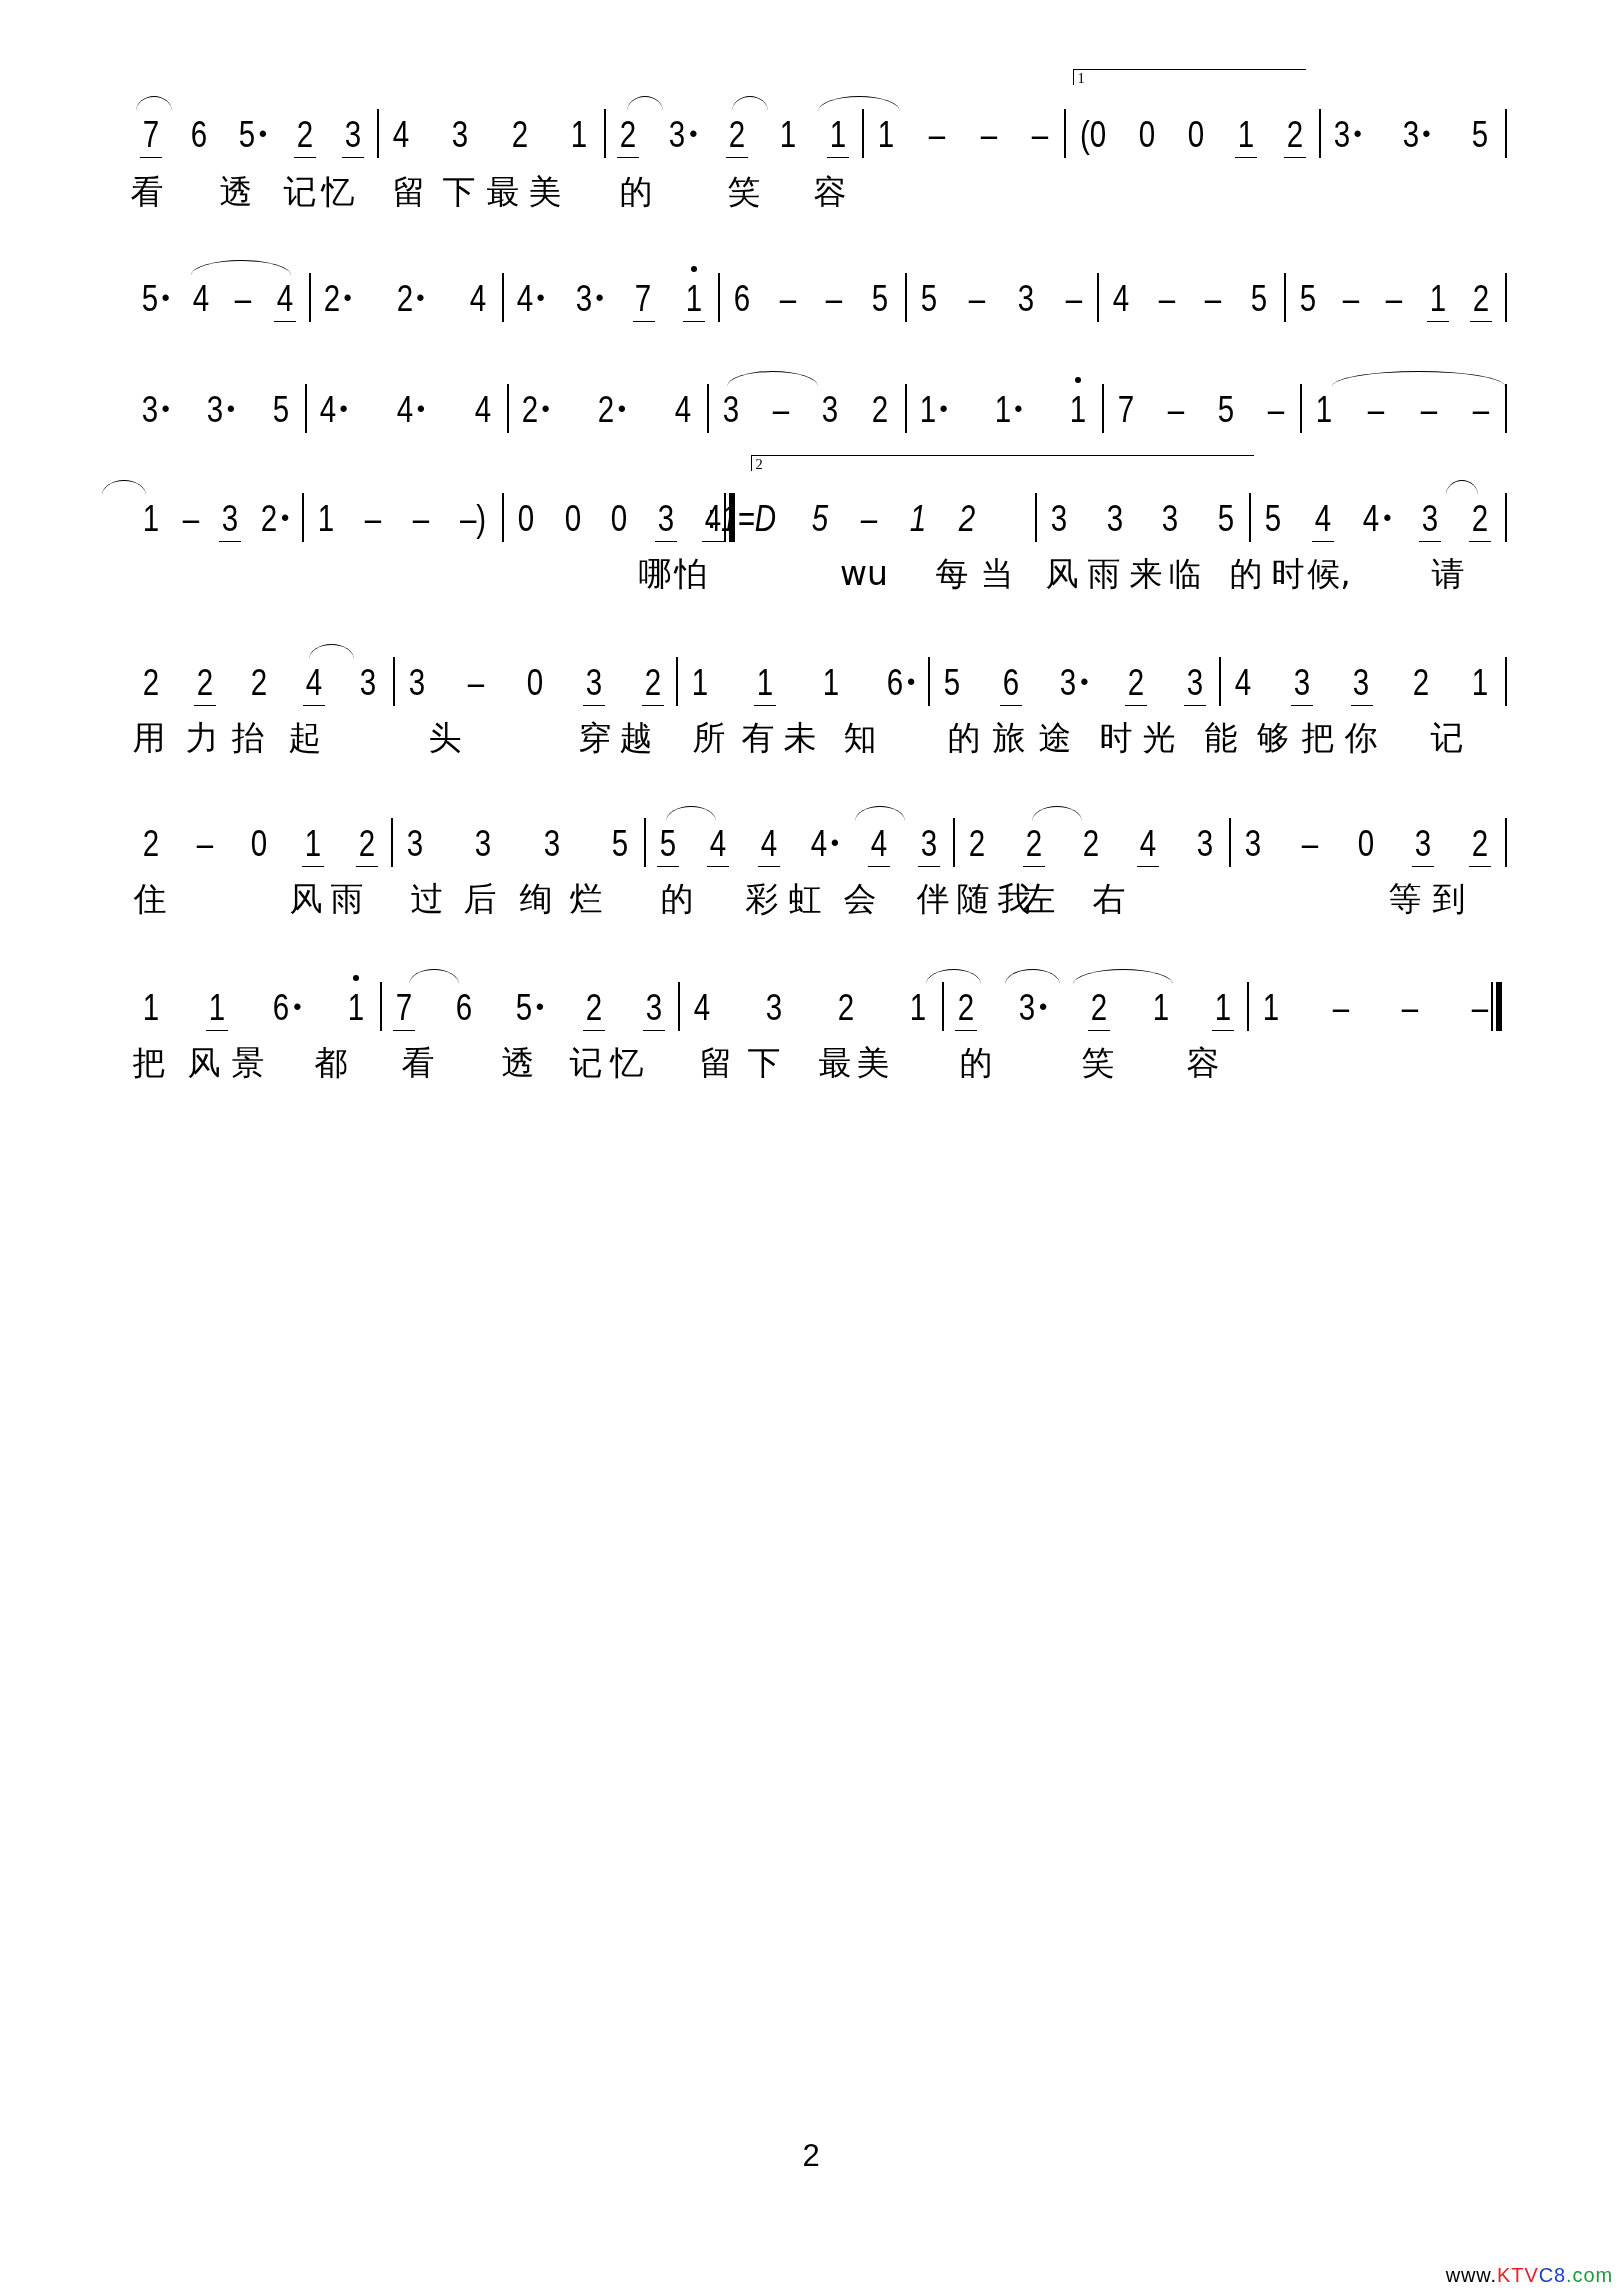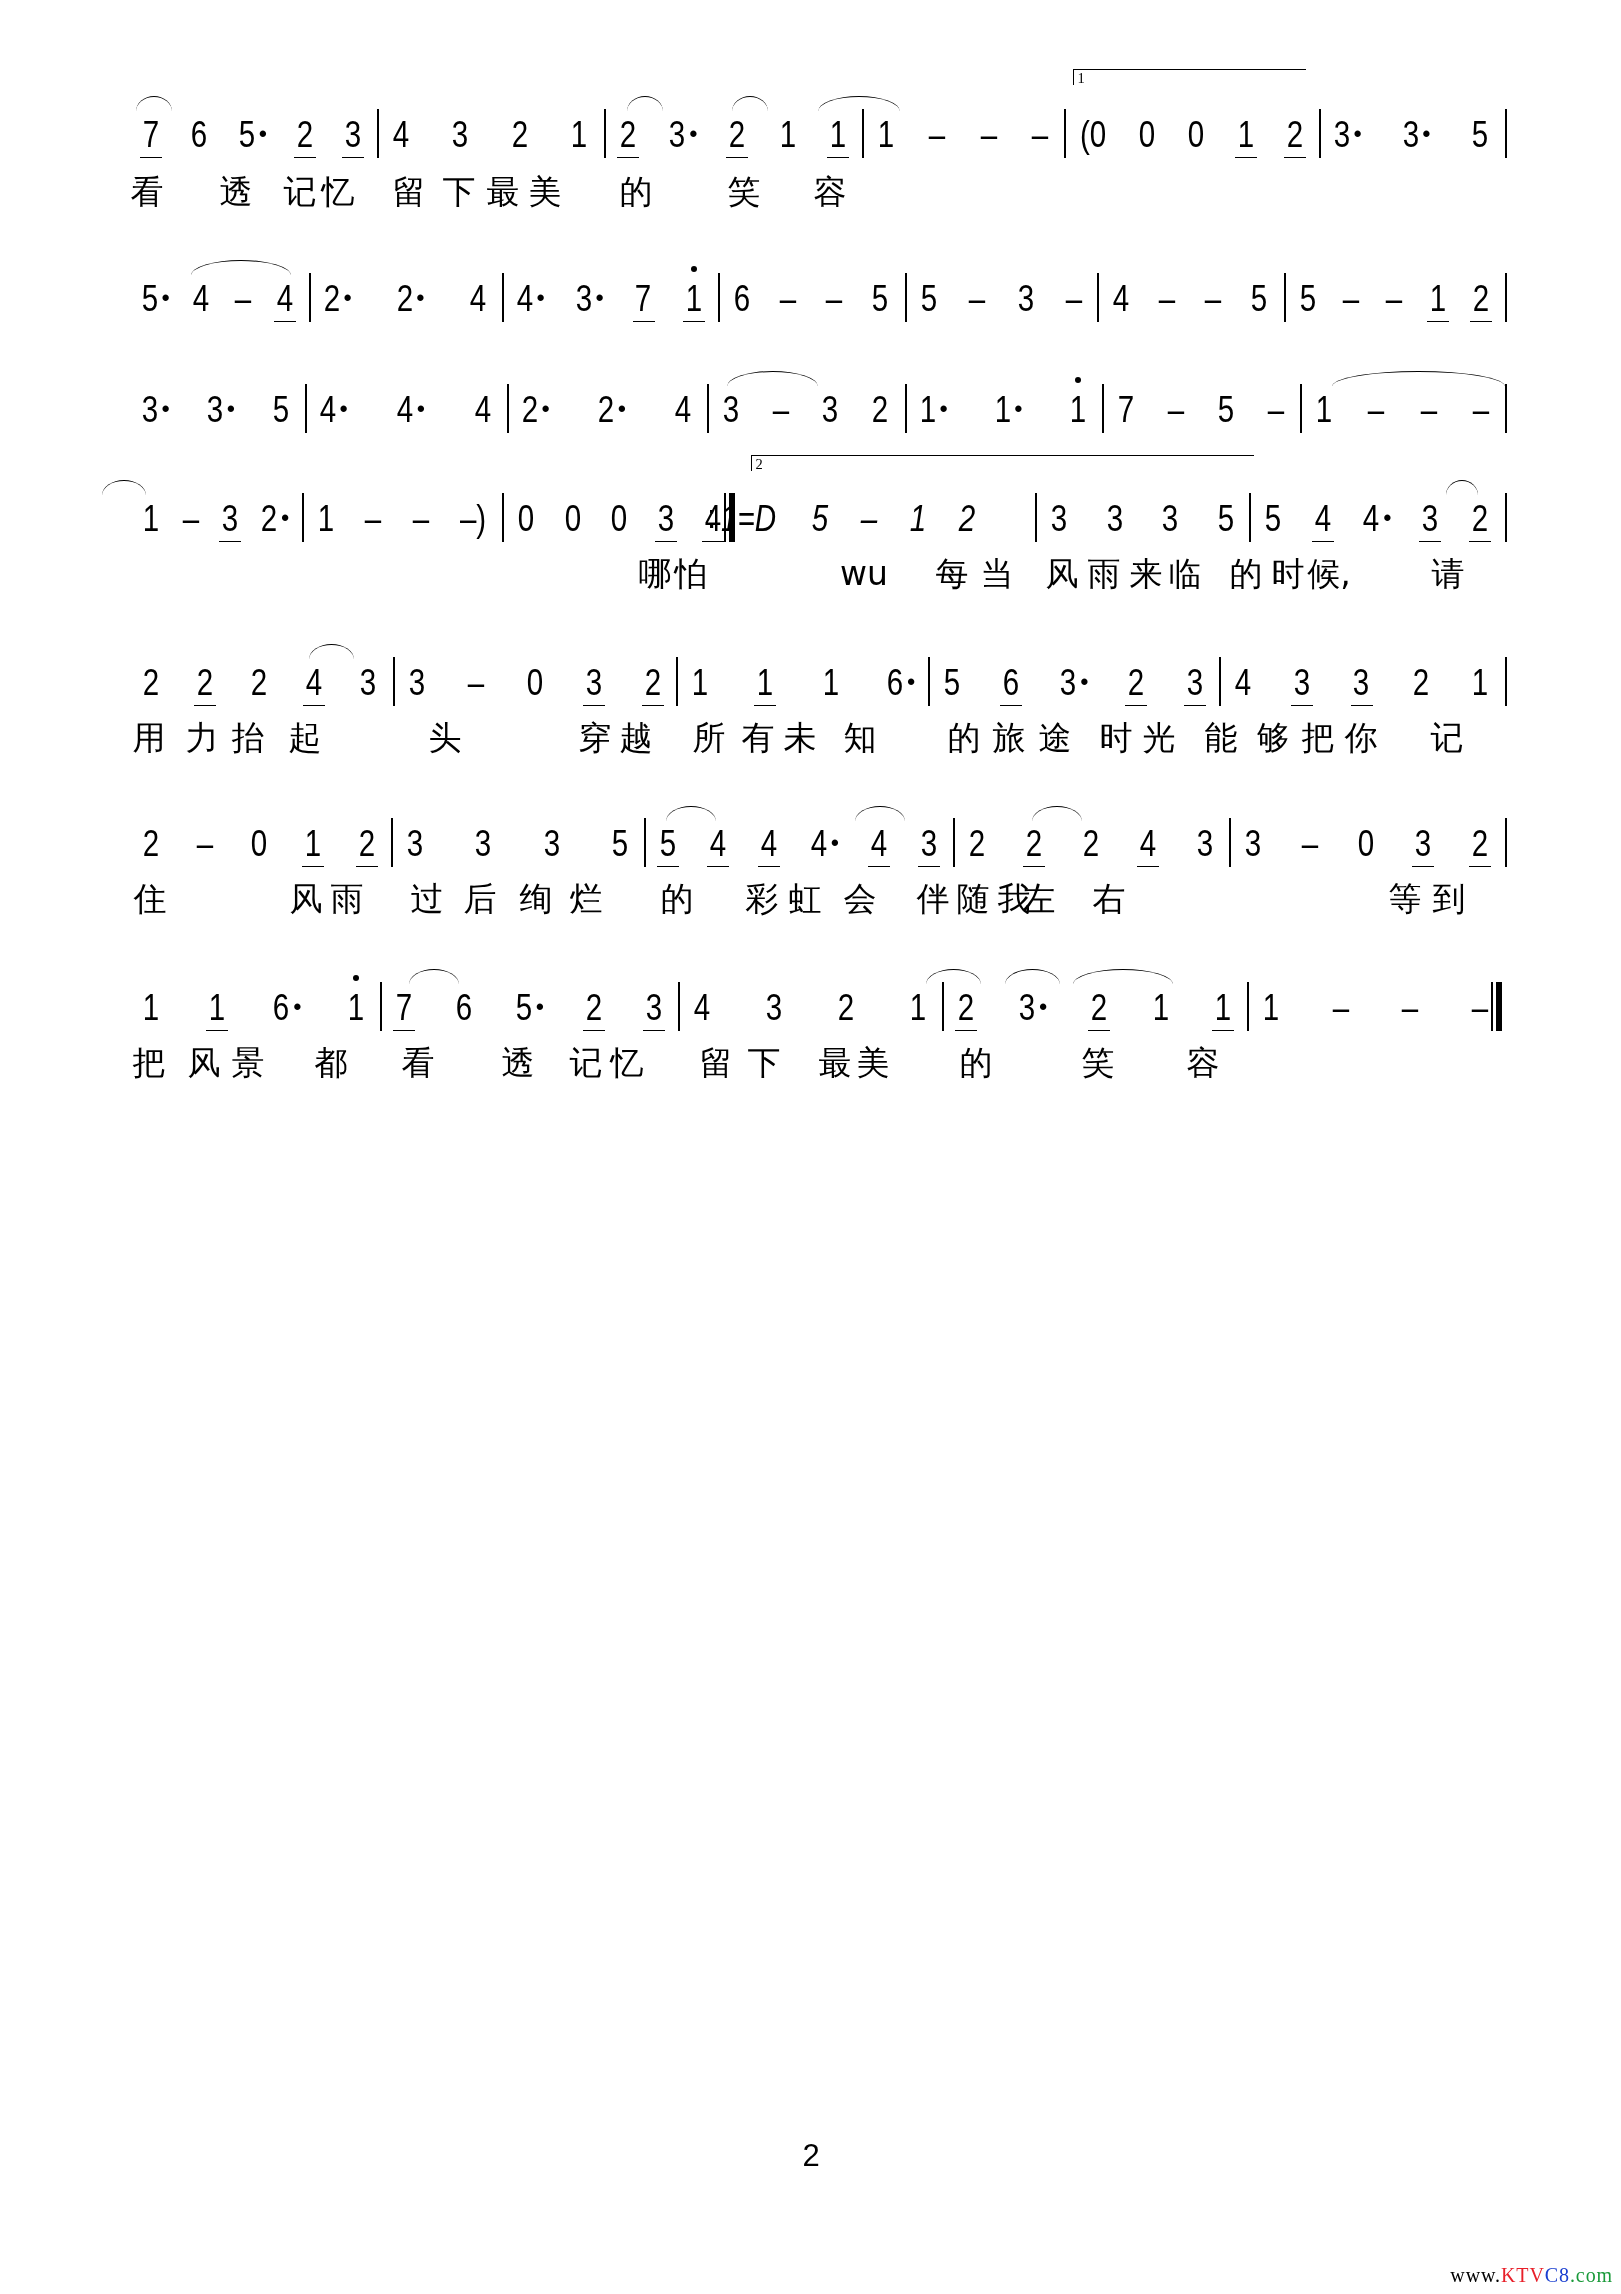--- a/index.html
+++ b/index.html
@@ -12,21 +12,21 @@
   .tok.hi .d{position:absolute;top:-5.5px;left:50%;width:6.4px;height:6.4px;margin-left:-3.6px;border-radius:50%;background:#000;}
   .dot{font-size:23.6px;margin-left:1.8px;}
   .bar{position:absolute;top:1.8px;width:1.8px;height:49px;background:#000;}
   .bar.thick{width:6.4px;}
   .slur{position:absolute;height:14.5px;border-top:1.8px solid #000;border-radius:50% 50% 0 0/100% 100% 0 0;}
   .lyr{position:absolute;left:0;width:1622px;height:45px;}
   .ly{position:absolute;top:0;font-family:"DejaVu Sans",sans-serif;font-size:33px;line-height:45px;transform:translateX(-50%);white-space:nowrap;}
   .volta{position:absolute;border-top:1.8px solid #000;border-left:1.8px solid #000;height:14.5px;}
   .volta span{position:absolute;left:3.6px;top:0;font-family:"Liberation Serif",serif;font-size:14.5px;line-height:16.4px;}
   .pagenum{position:absolute;left:0;width:1622px;top:2138px;text-align:center;font-size:31px;}
-  .wm{position:absolute;right:9px;top:2264px;font-size:20px;letter-spacing:0.9px;font-family:Liberation Serif, serif;}
+  .wm{position:absolute;right:9px;top:2264px;font-size:20px;letter-spacing:0.9px;font-family:Liberation Sans, sans-serif;}
 </style>
 </head>
 <body>
 
 <div id="score">
     <div class="row" style="top: 107px;">
       <div class="measure" style="left: 127px; width: 250px;">
         <span class="tok u">
           <span class="n">7</span>
         </span>

